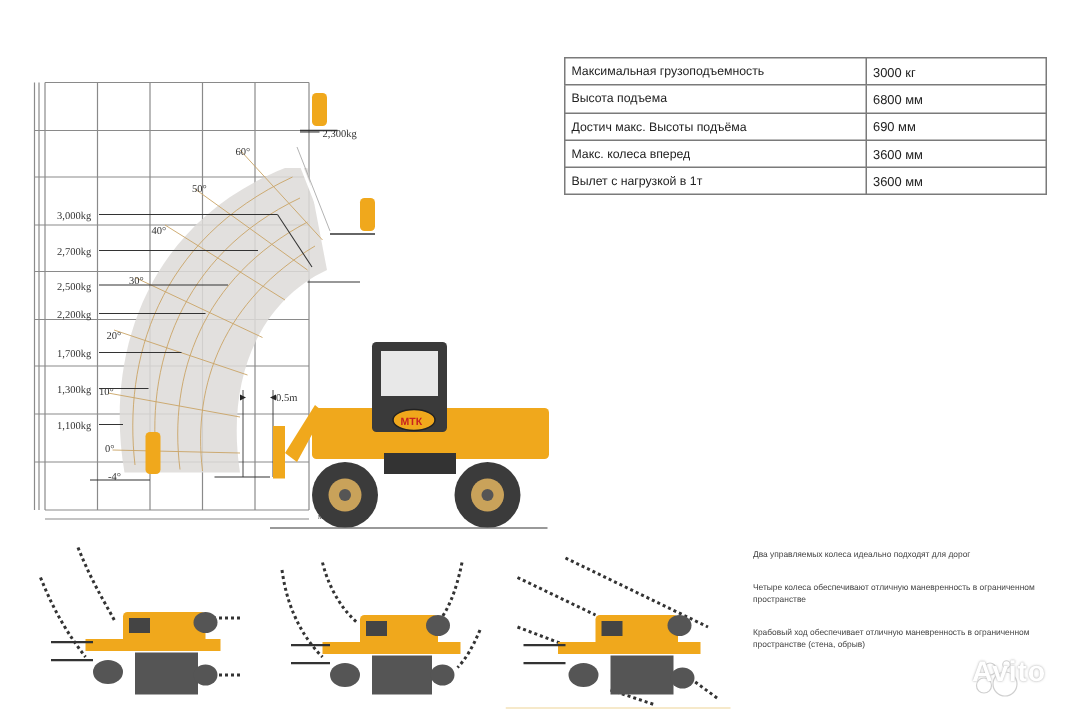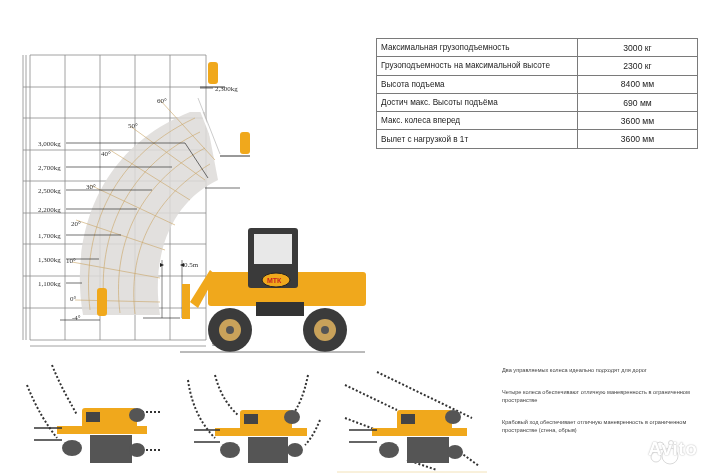--- a/index.html
+++ b/index.html
@@ -4,21 +4,21 @@
 <style>
   * { margin: 0; padding: 0; box-sizing: border-box; }
   html, body { width: 720px; height: 474px; background: #ffffff; overflow: hidden; }
   body { position: relative; font-family: "Liberation Sans", sans-serif; color: #222; }
 
   .chart-area { position: absolute; left: 0; top: 40px; width: 370px; height: 315px; }
   .chart-area svg { position: absolute; left: 0; top: 0; }
 
   .spec-table { position: absolute; left: 376px; top: 38px; width: 322px; border-collapse: collapse; font-size: 8.2px; color: #222; padding-left: 48px; }
   .spec-table td { border: 1px solid #7a7a7a; height: 18.3px; padding: 0 4px; white-space: nowrap; }
-  .spec-table td.val { text-align: center; width: 120px; font-size: 8.6px; }
+  .spec-table td.val { width: 120px; font-size: 8.6px; }
 
   .feature-notes { position: absolute; left: 502px; top: 366px; width: 218px; font-size: 5.6px; color: #444; line-height: 8px; }
   .feature-notes p { margin-bottom: 14px; }
   .feature-notes p.multi { margin-bottom: 0; }
 
   .steer-panel { position: absolute; top: 360px; width: 160px; height: 114px; }
   .watermark { position: absolute; left: 612px; top: 437px; width: 104px; height: 30px; text-align: center; }
   .watermark-text { position: absolute; left: 36px; top: 1px; font-size: 19px; font-weight: bold; color: #fff;
     text-shadow: 0 0 1px #bbb, 0 0 2px #ccc; letter-spacing: 0.5px; }
 </style>
@@ -140,26 +140,22 @@
   </svg>
 </div>
 
 <table class="spec-table">
   <tbody>
     <tr>
         <td>Максимальная грузоподъемность</td>
         <td class="val">3000 кг</td>
       </tr>
     <tr>
-        <td>Грузоподъемность на максимальной высоте</td>
-        <td class="val">2300 кг</td>
-      </tr>
-    <tr>
         <td>Высота подъема</td>
-        <td class="val">8400 мм</td>
+        <td class="val">6800 мм</td>
       </tr>
     <tr>
         <td>Достич макс. Высоты подъёма</td>
         <td class="val">690 мм</td>
       </tr>
     <tr>
         <td>Макс. колеса вперед</td>
         <td class="val">3600 мм</td>
       </tr>
     <tr>

